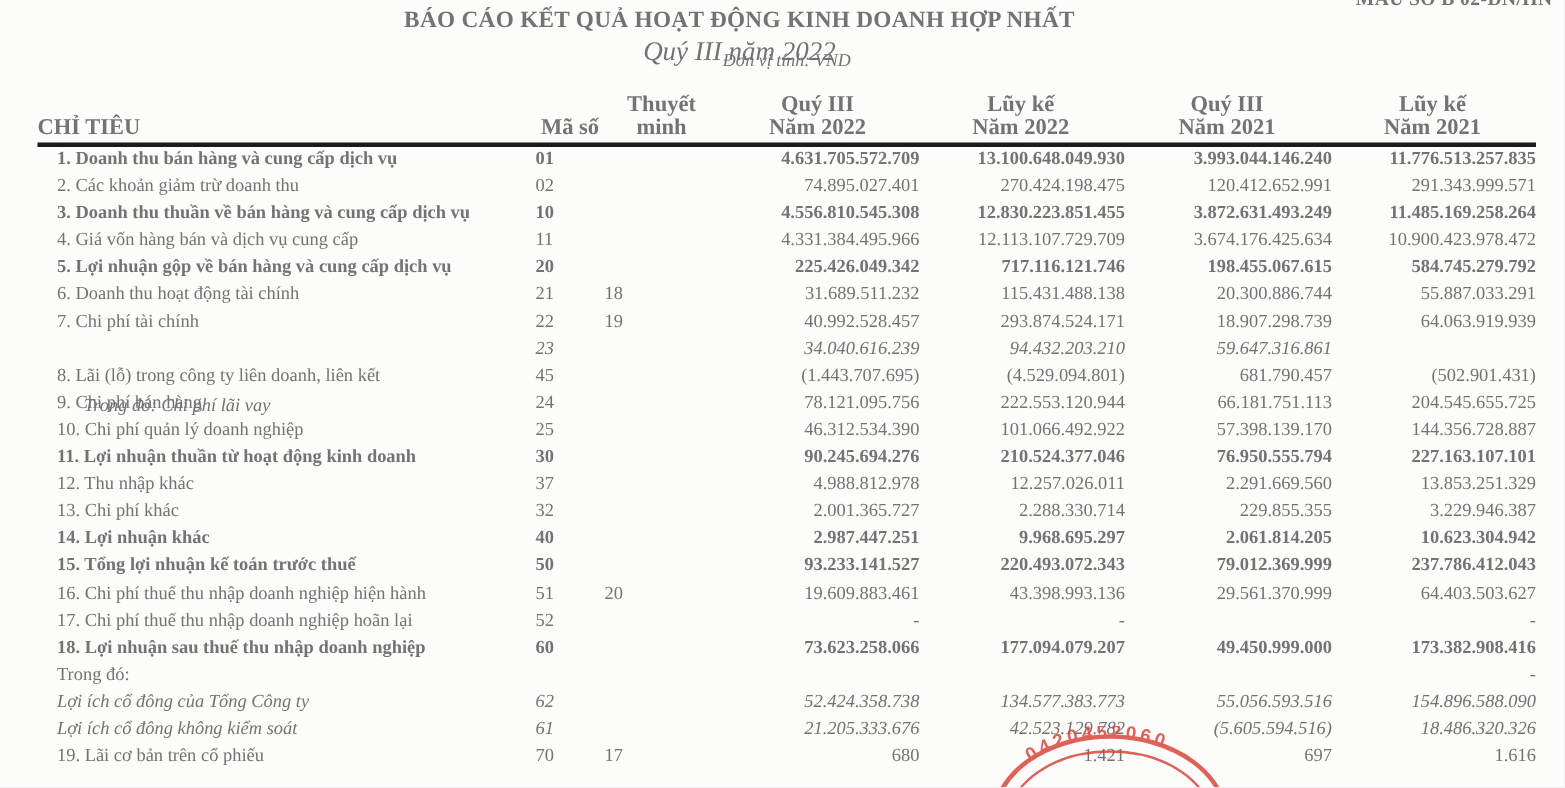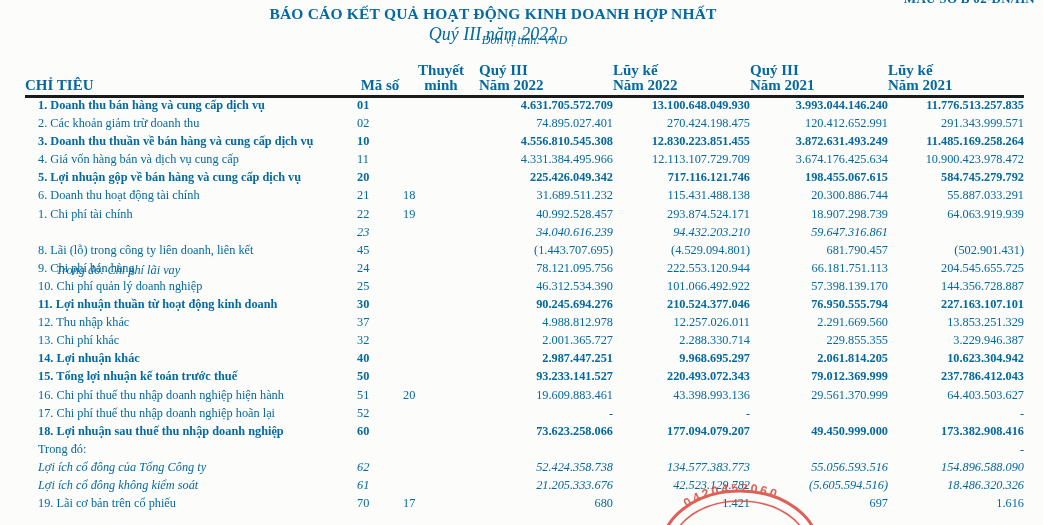--- a/index.html
+++ b/index.html
@@ -1,28 +1,28 @@
 <!DOCTYPE html>
 <html><head>
 <meta charset="utf-8">
 <style>
   html,body{margin:0;padding:0;background:#e8e8e8;}
   .page{position:relative;width:1043px;height:525px;background:#fcfcfa;
-        font-family:"Liberation Serif","DejaVu Serif",serif;color:#0369a1;overflow:hidden;}
+        font-family:"Liberation Serif","DejaVu Serif",serif;color:#737373;overflow:hidden;}
   .form-label{position:absolute;top:-9px;right:8px;font-weight:bold;font-size:13px;letter-spacing:.3px;}
   .title-block{position:absolute;top:5px;left:0;width:986px;text-align:center;}
   .title{font-size:15.5px;font-weight:bold;letter-spacing:.2px;}
   .subtitle{font-size:18px;font-style:italic;margin-top:1px;}
   .unit{position:absolute;top:33px;left:25px;width:999px;text-align:center;font-style:italic;font-size:12px;}
   .grid-cols{display:grid;grid-template-columns:332px 46px 76px 134px 137px 138px 136px;}
   .thead{position:absolute;top:55px;left:25px;width:999px;align-items:end;
          border-bottom:3px solid #1b1b1b;padding-bottom:3px;height:37px;}
   .h{font-weight:bold;font-size:15px;line-height:14.5px;}
   .h-code,.h-note{text-align:center;}
-  .h-col{text-align:left;padding-right:2px;}
+  .h-col{text-align:center;padding-right:2px;}
   .tbody{position:absolute;top:96px;left:25px;width:999px;}
   .trow{height:18.1px;line-height:18px;font-size:12.3px;}
   .cell{white-space:nowrap;}
   .c-label{padding-left:13px;}
   .c-label.indent2{padding-left:31px;margin-top:38px;}
   .c-code,.c-note{text-align:left;}
   .c-num{text-align:right;}
   .trow.bold{font-weight:bold;}
   .trow.italic{font-style:italic;}
   .stamp{position:absolute;left:650px;top:484px;}
@@ -115,21 +115,21 @@
       <div class="trow grid-cols">
         <div class="cell c-label">6.   Doanh thu hoạt động tài chính</div>
         <div class="cell c-code">21</div>
         <div class="cell c-note">18</div>
         <div class="cell c-num">31.689.511.232</div>
         <div class="cell c-num">115.431.488.138</div>
         <div class="cell c-num">20.300.886.744</div>
         <div class="cell c-num">55.887.033.291</div>
       </div>
       <div class="trow grid-cols">
-        <div class="cell c-label">1.   Chi phí tài chính</div>
+        <div class="cell c-label">7.   Chi phí tài chính</div>
         <div class="cell c-code">22</div>
         <div class="cell c-note">19</div>
         <div class="cell c-num">40.992.528.457</div>
         <div class="cell c-num">293.874.524.171</div>
         <div class="cell c-num">18.907.298.739</div>
         <div class="cell c-num">64.063.919.939</div>
       </div>
       <div class="trow grid-cols italic">
         <div class="cell c-label indent2">Trong đó: Chi phí lãi vay</div>
         <div class="cell c-code">23</div>

